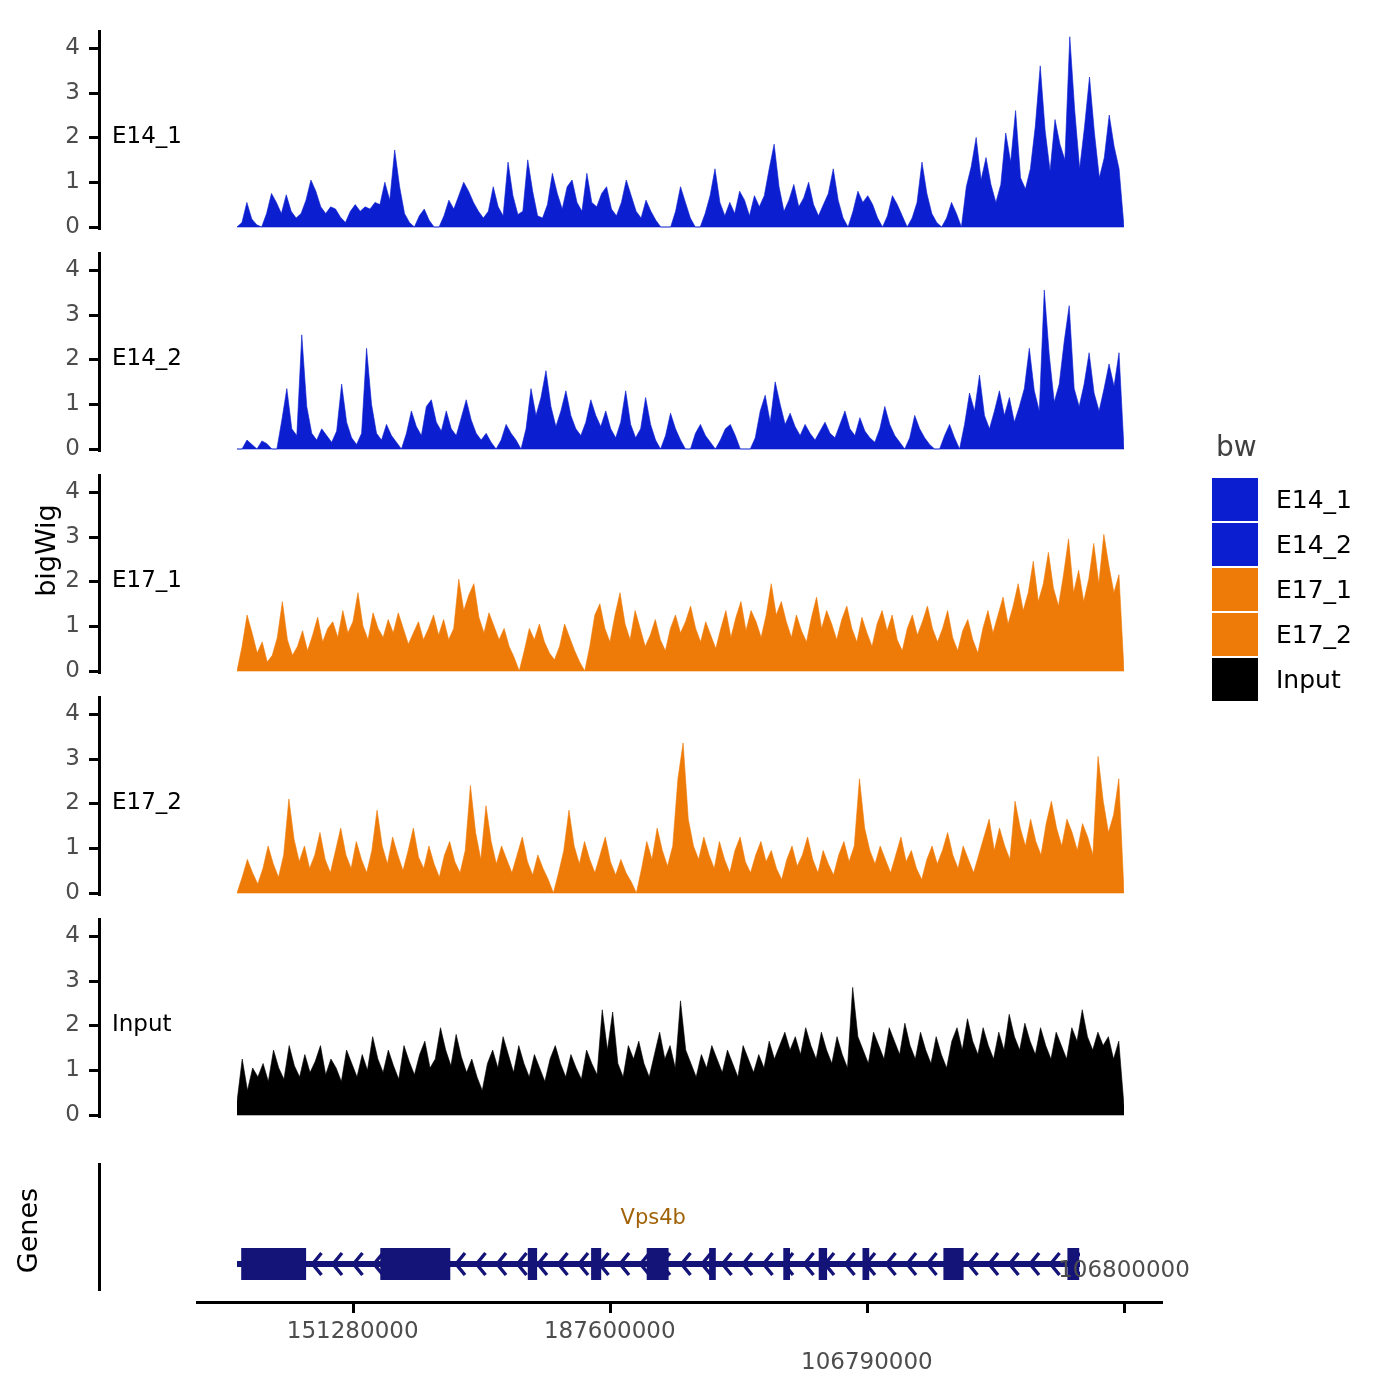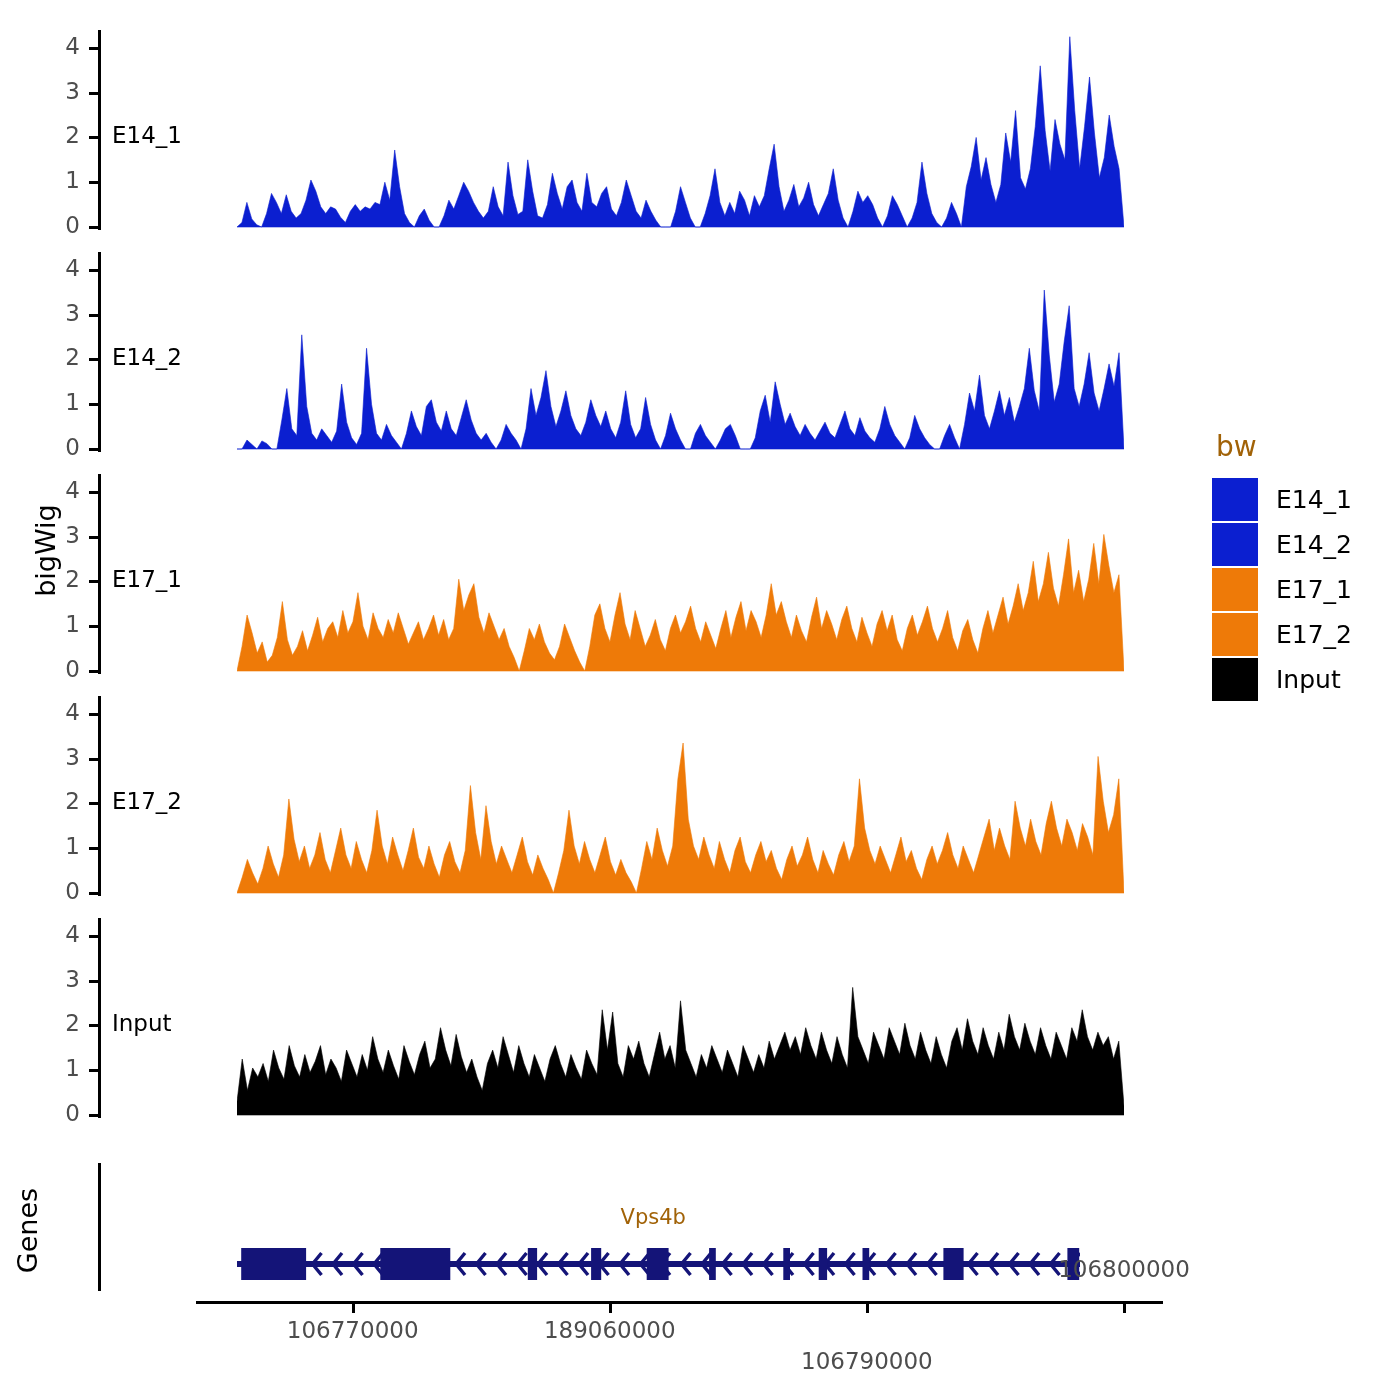--- a/index.html
+++ b/index.html
@@ -36,21 +36,21 @@
   
   #xaxis-line{position:absolute;background:#000;height:3px;}
   .xtick{position:absolute;background:#000;width:3px;height:9px;}
   .xticklabel{position:absolute;color:#4d4d4d;font-size:23px;
               text-align:center;width:200px;}
   #xaxis-title{position:absolute;color:#000;font-size:30px;
                text-align:center;width:1200px;}
 
   
   #legend{position:absolute;left:1212px;top:430px;}
-  #legend-title{color:#a16207;font-size:28px;margin:0 0 14px 4px;}
+  #legend-title{color:#404040;font-size:28px;margin:0 0 14px 4px;}
   .legend-row{display:flex;align-items:center;height:45px;}
   .legend-swatch{width:46px;height:43px;flex:0 0 auto;}
   .legend-label{margin-left:18px;color:#000;font-size:25px;white-space:nowrap;}
 </style>
 </head>
 <body>
 
 <div id="stage">
 
   <div class="rot-title" id="bigwig-title">bigWig</div>
@@ -210,23 +210,23 @@
           <rect x="581.7" y="2" width="8.4" height="32" fill="#141478"></rect>
           <rect x="625.5" y="2" width="6.7" height="32" fill="#141478"></rect>
           <rect x="706.4" y="2" width="20.2" height="32" fill="#141478"></rect>
           <rect x="830.4" y="2" width="11.8" height="32" fill="#141478"></rect>
         </svg></div>
   </div>
 
   <div id="xaxis-line" style="left: 196px; top: 1301px; width: 967px;"></div>
   <div id="xticks">
       <div class="xtick" style="left: 351.696px; top: 1304px;"></div>
-      <div class="xticklabel" style="left: 252.696px; top: 1317px;">106770000</div>
+      <div class="xticklabel" style="left: 252.696px; top: 1317px;">151280000</div>
       <div class="xtick" style="left: 608.797px; top: 1304px;"></div>
-      <div class="xticklabel" style="left: 509.797px; top: 1317px;">189060000</div>
+      <div class="xticklabel" style="left: 509.797px; top: 1317px;">187600000</div>
       <div class="xtick" style="left: 865.899px; top: 1304px;"></div>
       <div class="xticklabel" style="left: 766.899px; top: 1348px;">106790000</div>
       <div class="xtick" style="left: 1123px; top: 1304px;"></div>
       <div class="xticklabel" style="left: 1024px; top: 1256px;">106800000</div>
     </div>
 
   <div id="legend">
     <div id="legend-title">bw</div>
     <div id="legend-items">
         <div class="legend-row">

